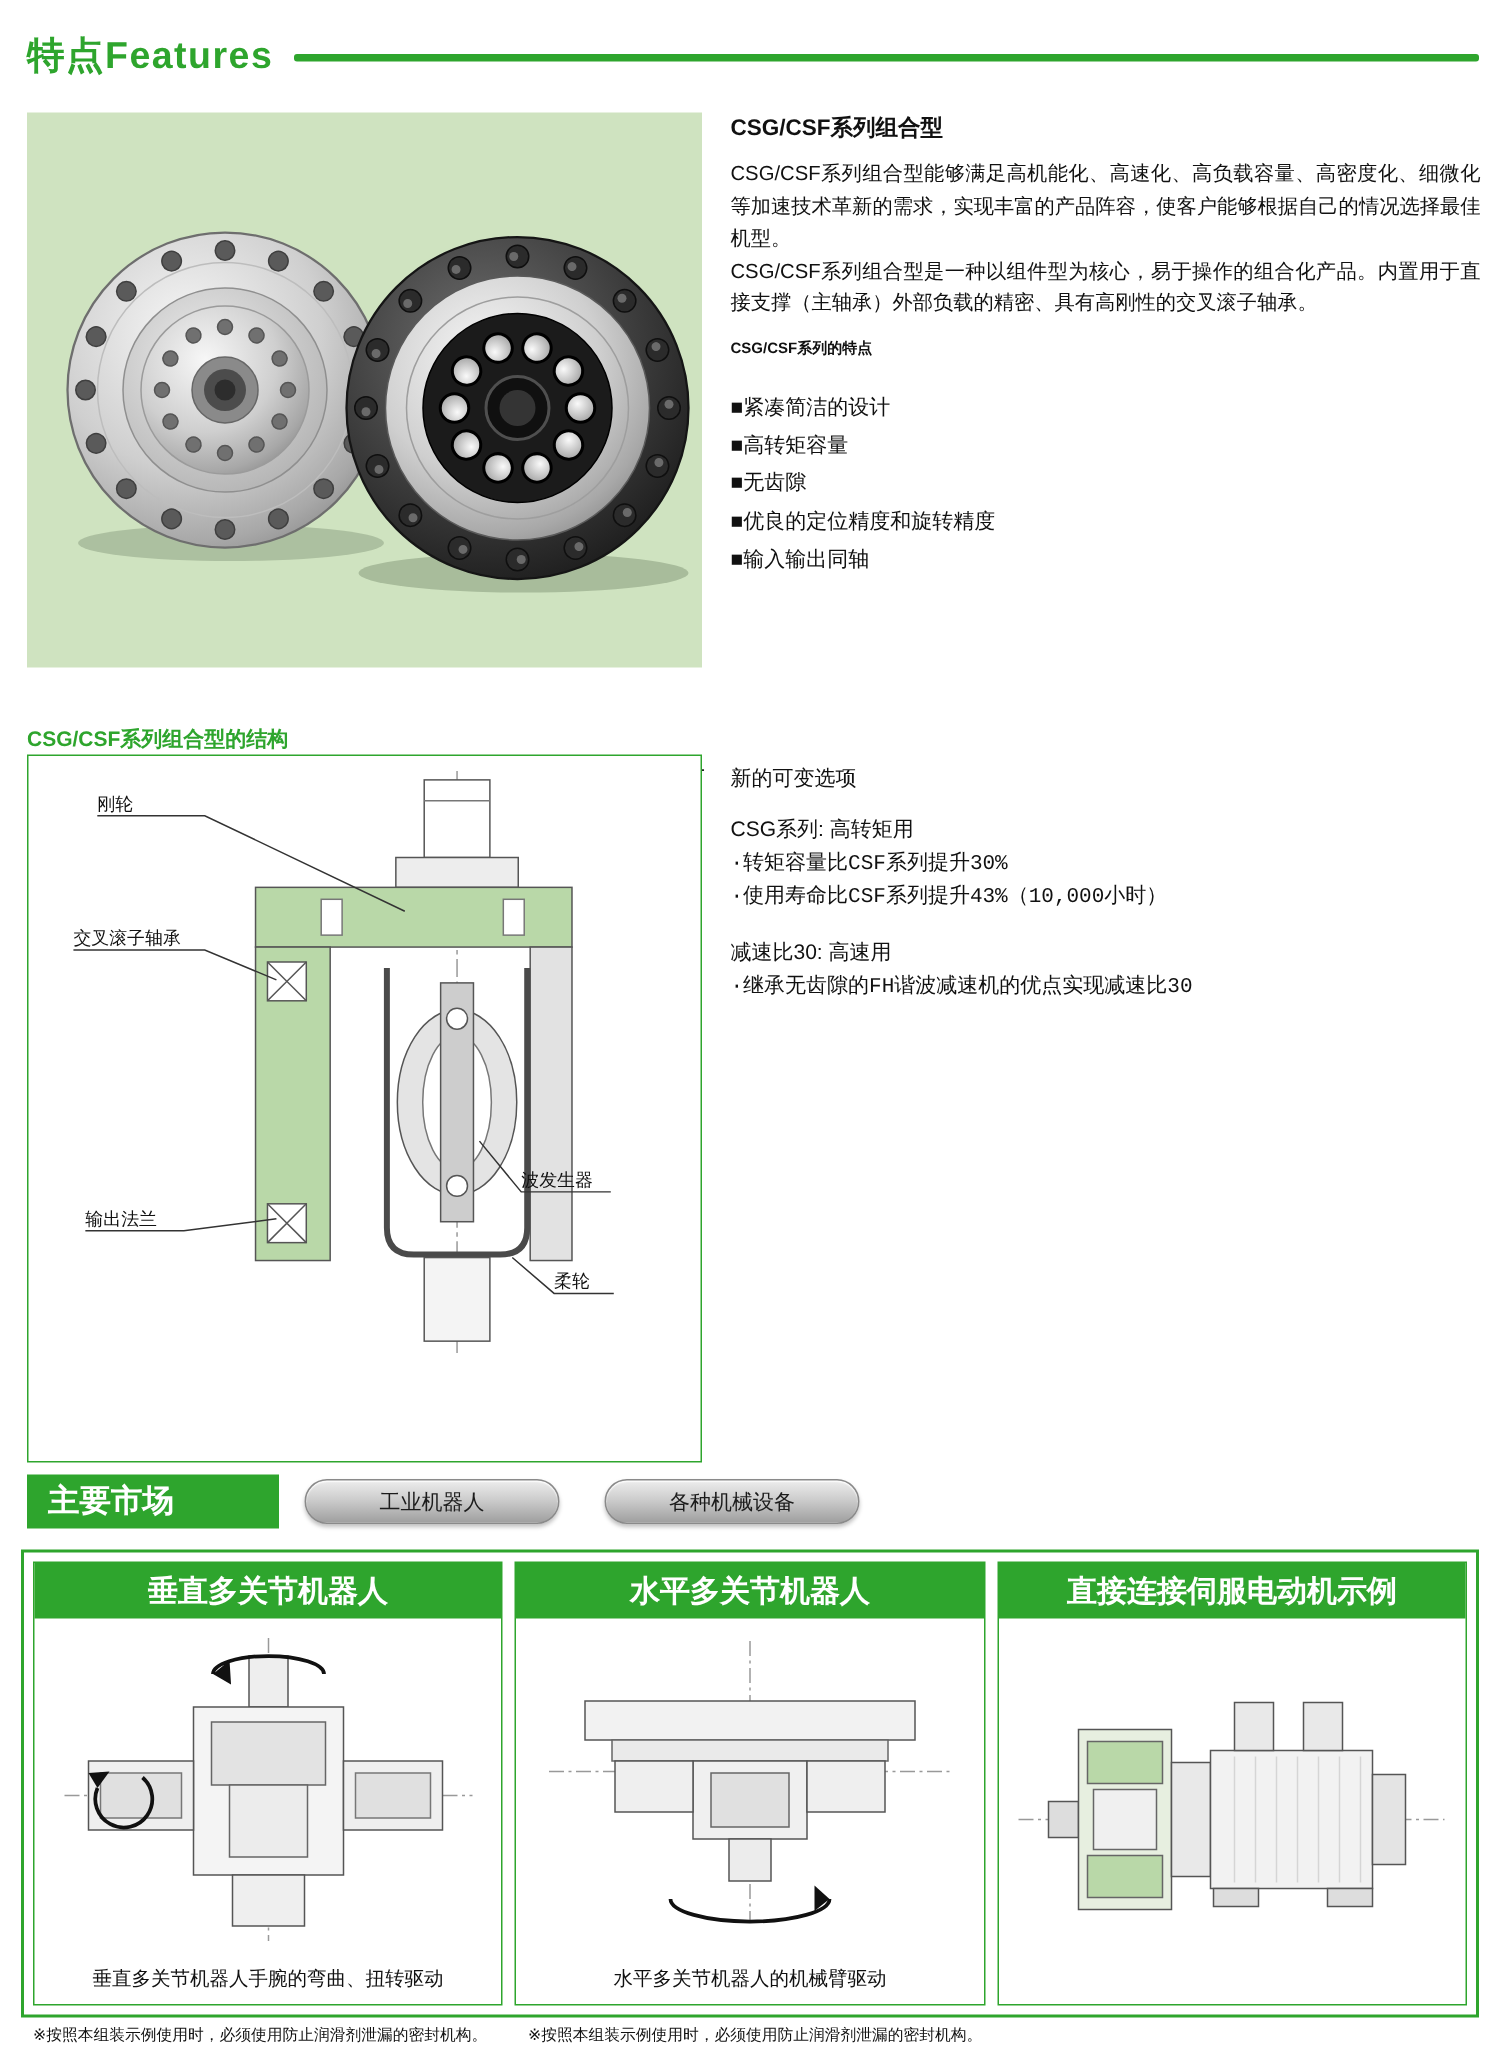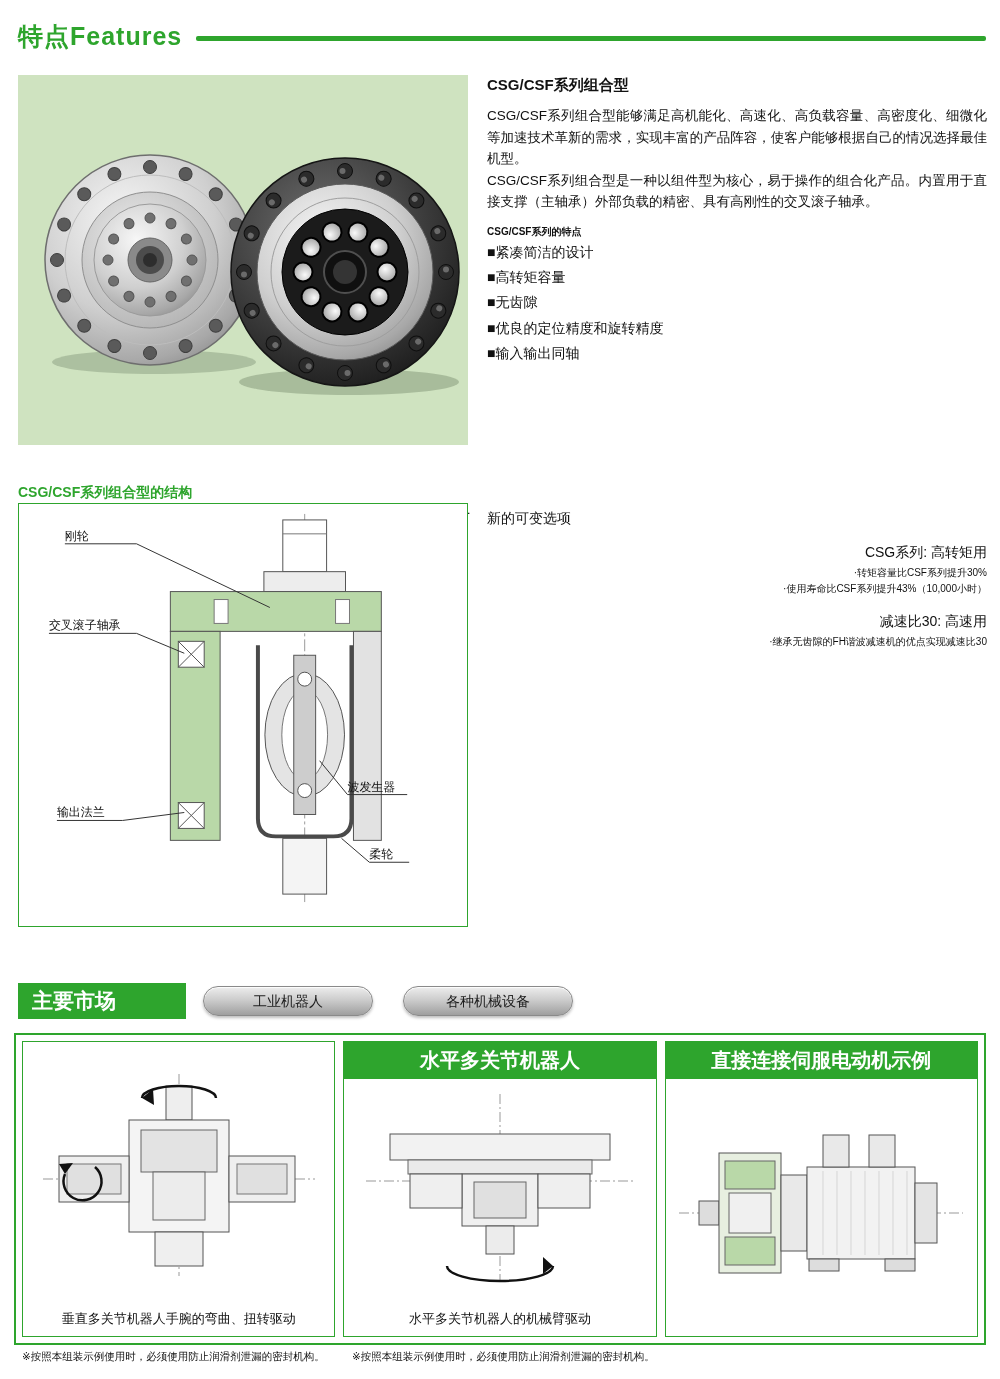--- a/index.html
+++ b/index.html
@@ -18,32 +18,32 @@
   .hdr .rule{flex:1;height:5px;background:var(--accent);margin-left:14px;margin-top:4px;border-radius:2px;}
 
   
   .photo{position:absolute;left:18px;top:75px;width:450px;height:370px;background:var(--panel);}
 
   
   .overview{position:absolute;left:487px;top:76px;width:500px;}
   .overview h3{font-size:15px;font-weight:bold;margin:0 0 10px;}
   .overview p{font-size:13.5px;line-height:1.6;margin:0;text-align:justify;}
   .features-h{margin-top:12px;font-weight:bold;font-size:10px;}
-  .features{list-style:none;margin:1px 0 0;padding:0;}
+  .features{list-style:none;margin:20px 0 0;padding:0;}
   .features li{font-size:14px;line-height:1.8;}
 
   
   .struct-title{position:absolute;left:18px;top:484px;color:var(--accent);font-weight:bold;font-size:14px;}
   .fig-no{position:absolute;left:427px;top:502px;font-size:12px;font-weight:bold;color:#222;}
-  .struct-box{position:absolute;left:18px;top:503px;width:450px;height:424px;border:1px solid var(--accent);background:#fff;}
+  .struct-box{position:absolute;left:18px;top:503px;width:450px;height:472px;border:1px solid var(--accent);background:#fff;}
   .options{position:absolute;left:487px;top:510px;width:500px;}
   .options .oh{font-size:14px;margin-bottom:16px;}
-  .grp{margin-bottom:16px;text-align:right;}
+  .grp{margin-bottom:16px;}
   .grp .gh{font-size:14px;margin:0 0 3px;}
-  .grp .gi{font-size:10px;line-height:1.6;}
+  .grp .gi{font-size:14px;line-height:1.6;font-family:Liberation Mono, monospace;}
 
   
   .markets{position:absolute;left:18px;top:983px;right:14px;height:40px;}
   .markets-title{position:absolute;left:0;top:0;width:168px;height:36px;background:var(--accent);color:#fff;
     font-size:21px;font-weight:bold;line-height:36px;padding-left:14px;}
   .pill{position:absolute;top:3px;width:170px;height:30px;border-radius:15px;border:1px solid #8a8a8a;
     background:linear-gradient(180deg,#ededed 0%,#cdcdcd 45%,#9f9f9f 100%);
     box-shadow:inset 0 1px 1px rgba(255,255,255,.9),0 2px 3px rgba(0,0,0,.25);
     text-align:center;line-height:28px;font-size:14px;color:#1c1c1c;cursor:pointer;}
   .pill.p1{left:185px;}
@@ -261,20 +261,21 @@
 
   <div class="markets">
     <div class="markets-title">主要市场</div>
     <div class="pill p1">工业机器人</div>
     <div class="pill p2">各种机械设备</div>
   </div>
 
   <div class="apps">
 
     <div class="app-col">
+      <div class="app-h">垂直多关节机器人</div>
       <div class="app-fig">
         <svg width="300" height="215" viewBox="0 0 300 215">
           <line x1="150" y1="6" x2="150" y2="208" stroke="#999" stroke-dasharray="10 3 2 3"></line>
           <line x1="14" y1="111" x2="286" y2="111" stroke="#999" stroke-dasharray="10 3 2 3"></line>
           <rect x="137" y="18" width="26" height="34" fill="#eee" stroke="#555"></rect>
           <rect x="100" y="52" width="100" height="112" fill="#f4f4f4" stroke="#555"></rect>
           <rect x="112" y="62" width="76" height="42" fill="#e3e3e3" stroke="#666"></rect>
           <rect x="124" y="104" width="52" height="48" fill="#ececec" stroke="#666"></rect>
           <rect x="30" y="88" width="70" height="46" fill="#efefef" stroke="#555"></rect>
           <rect x="38" y="96" width="54" height="30" fill="#e0e0e0" stroke="#777"></rect>

